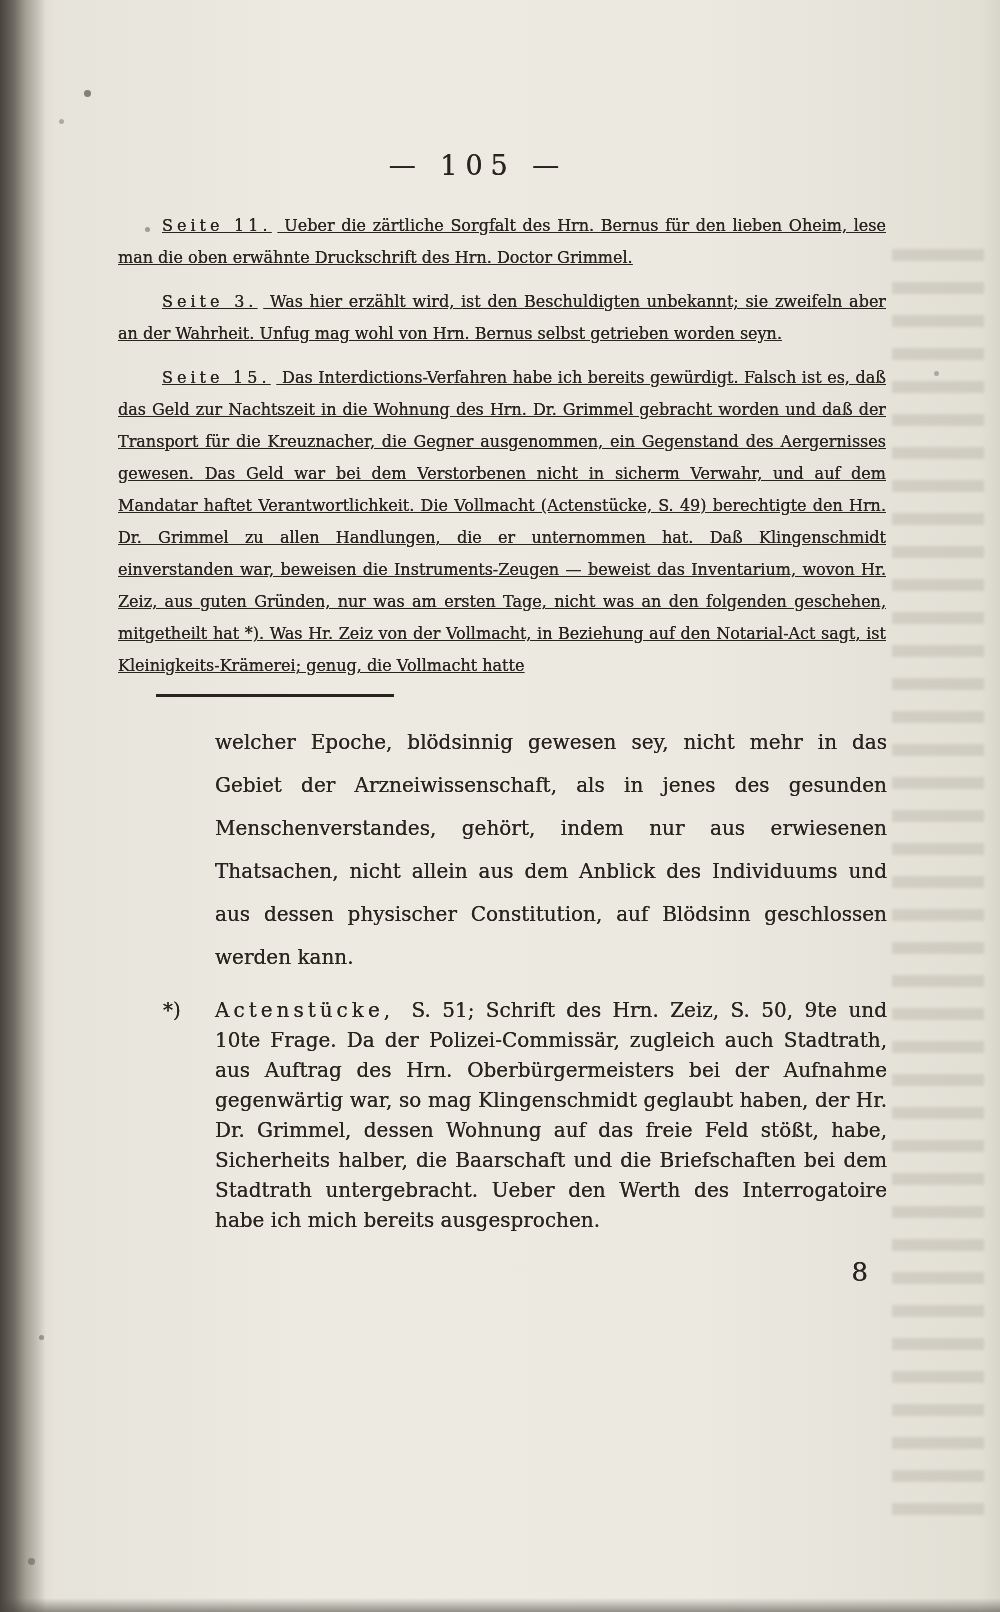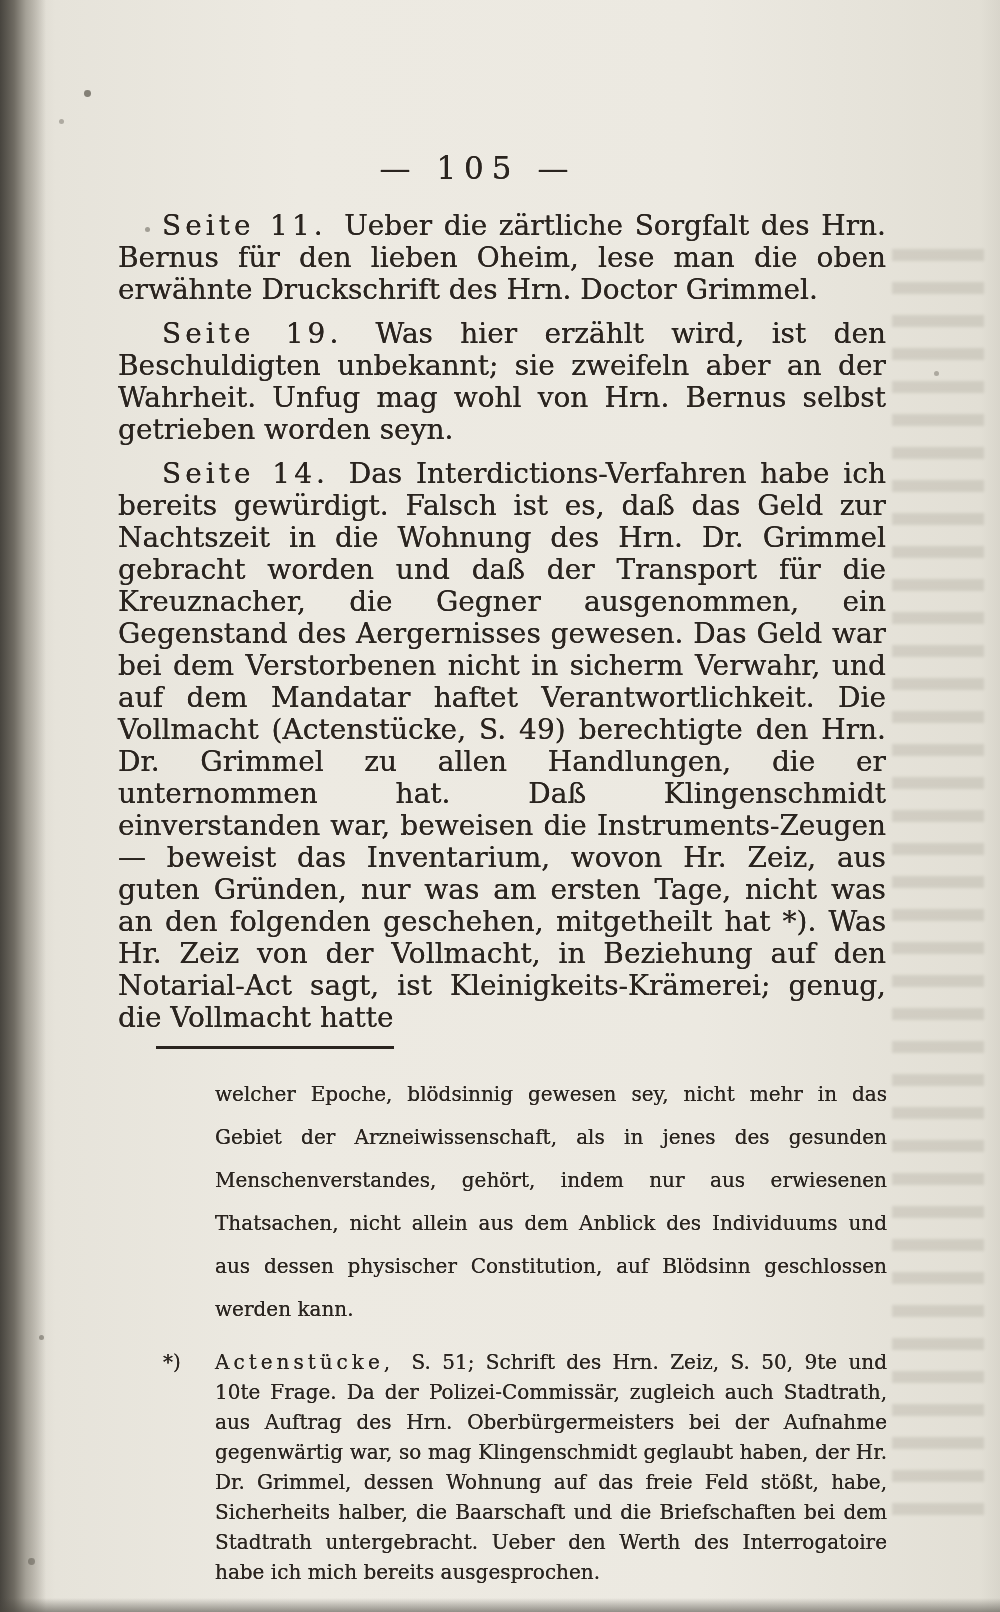--- a/index.html
+++ b/index.html
@@ -60,35 +60,36 @@
       935px 372px 0 1px rgba(90,86,76,0.4);
   }
   .page-number {
     position: absolute;
     top: 150px;
     left: 0;
     width: 100%;
     box-sizing: border-box;
     padding-right: 44px;
     text-align: center;
-    font-size: 31px;
+    font-size: 27px;
     letter-spacing: 8px;
   }
   .content {
     position: absolute;
     top: 210px;
     left: 118px;
     width: 768px;
   }
   .para {
     margin: 0 0 12px 0;
-    font-size: 28px;
+    font-size: 16px;
     line-height: 32px;
     text-align: justify;
     text-indent: 44px;
+    text-decoration: underline;
   }
   .spaced {
     letter-spacing: 4px;
     margin-right: 6px;
   }
   .footnote-rule {
     width: 238px;
     height: 0;
     border-top: 3px solid #2a241f;
     margin: 10px 0 24px 38px;
@@ -137,26 +138,26 @@
   <div class="page-number">— 105 —</div>
 
   <div class="content">
 
     <p class="para">
       <span class="spaced">Seite 11.</span>
       <span>Ueber die zärtliche Sorgfalt des Hrn. Bernus für den lieben Oheim, lese man die oben erwähnte Druckschrift des Hrn. Doctor Grimmel.</span>
     </p>
 
     <p class="para">
-      <span class="spaced">Seite 19.</span>
+      <span class="spaced">Seite 3.</span>
       <span>Was hier erzählt wird, ist den Beschuldigten unbekannt; sie zweifeln aber an der Wahrheit. Unfug mag wohl von Hrn. Bernus selbst getrieben worden seyn.</span>
     </p>
 
     <p class="para">
-      <span class="spaced">Seite 14.</span>
+      <span class="spaced">Seite 15.</span>
       <span>Das Interdictions-Verfahren habe ich bereits gewürdigt. Falsch ist es, daß das Geld zur Nachtszeit in die Wohnung des Hrn. Dr. Grimmel gebracht worden und daß der Transport für die Kreuznacher, die Gegner ausgenommen, ein Gegenstand des Aergernisses gewesen. Das Geld war bei dem Verstorbenen nicht in sicherm Verwahr, und auf dem Mandatar haftet Verantwortlichkeit. Die Vollmacht (Actenstücke, S. 49) berechtigte den Hrn. Dr. Grimmel zu allen Handlungen, die er unternommen hat. Daß Klingenschmidt einverstanden war, beweisen die Instruments-Zeugen — beweist das Inventarium, wovon Hr. Zeiz, aus guten Gründen, nur was am ersten Tage, nicht was an den folgenden geschehen, mitgetheilt hat *). Was Hr. Zeiz von der Vollmacht, in Beziehung auf den Notarial-Act sagt, ist Kleinigkeits-Krämerei; genug, die Vollmacht hatte</span>
     </p>
 
     <div class="footnote-rule"></div>
 
     <div class="footnotes">
 
       <p class="fn-cont">welcher Epoche, blödsinnig gewesen sey, nicht mehr in das Gebiet der Arzneiwissenschaft, als in jenes des gesunden Menschenverstandes, gehört, indem nur aus erwiesenen Thatsachen, nicht allein aus dem Anblick des Individuums und aus dessen physischer Constitution, auf Blödsinn geschlossen werden kann.</p>
 
       <p class="fn-note">

